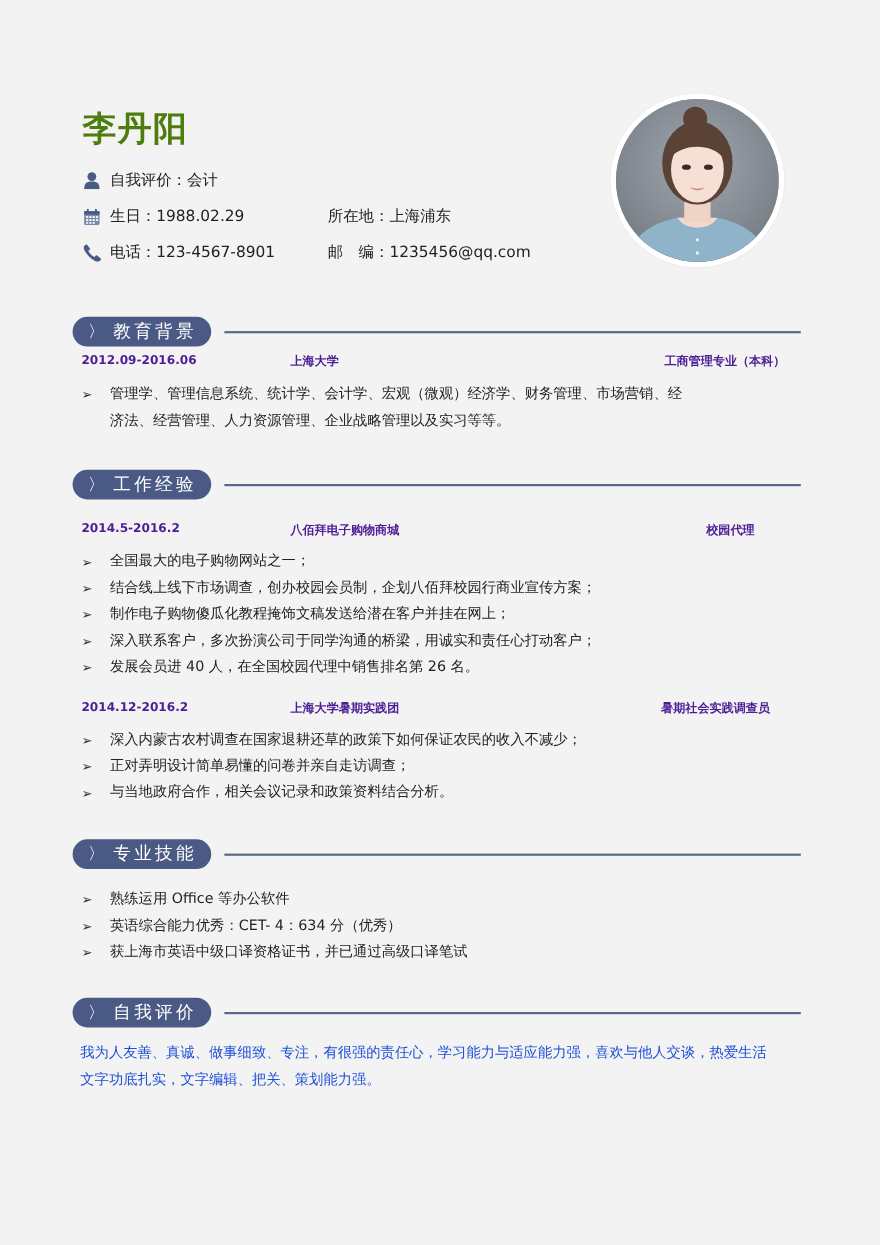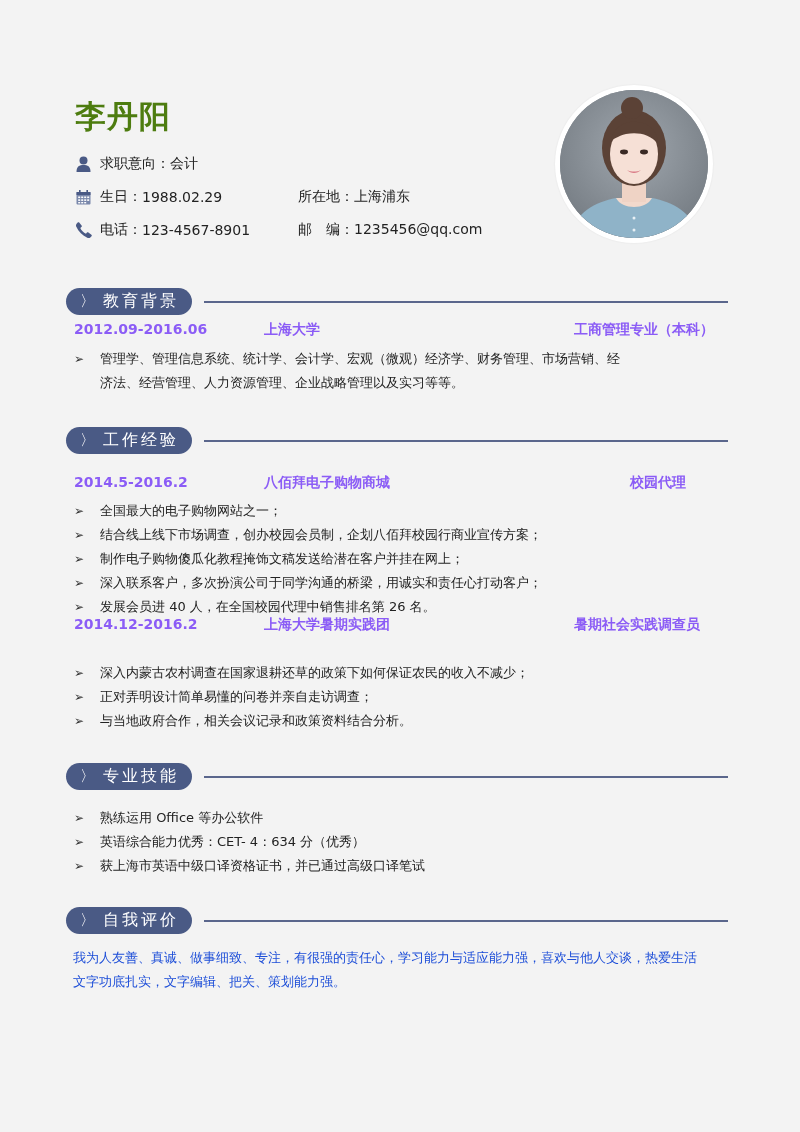--- a/index.html
+++ b/index.html
@@ -48,21 +48,21 @@
     }
     .pill .chev { margin-right: 8px; font-size: 15px; letter-spacing: 0; }
     .section-line {
       position: absolute; left: 138px; right: 0; top: 13px; height: 2px;
       background: #5a668c;
     }
 
     
     .entry-head {
       position: absolute; left: 74px; width: 640px; height: 20px;
-      font-size: 14px; font-weight: bold; color: #8b5cf6;
+      font-size: 11px; font-weight: bold; color: #4c1d95;
     }
     .entry-head .date { position: absolute; left: 0; }
     .entry-head .org { position: absolute; left: 190px; }
     .entry-head .role { position: absolute; right: 0; text-align: right; }
 
     .bullet {
       position: absolute; left: 74px; width: 600px;
       font-size: 13px; color: #222; line-height: 24px;
     }
     .bullet .arrow { position: absolute; left: 0; top: 0; font-size: 12px; color: #333; }
@@ -80,21 +80,21 @@
 
   <div class="name">李丹阳</div>
 
   <div class="info-row" style="top:153px;">
     <span class="icon">
       <svg width="15" height="16" viewBox="0 0 15 16">
           <circle cx="7.5" cy="4.5" r="4" fill="#4a5a85"></circle>
           <path d="M0.5 16 C0.5 10 3.5 9 7.5 9 C11.5 9 14.5 10 14.5 16 Z" fill="#4a5a85"></path>
         </svg>
     </span>
-    <span>求职意向：</span>
+    <span>自我评价：</span>
     <span>会计</span>
   </div>
 
   <div class="info-row" style="top:186px;">
     <span class="icon">
       <svg width="15" height="15" viewBox="0 0 15 15">
           <rect x="0.5" y="2" width="14" height="12.5" rx="1" fill="#7a88ab"></rect>
           <rect x="0.5" y="2" width="14" height="3" fill="#4a5a85"></rect>
           <rect x="3" y="0" width="1.6" height="3.5" fill="#4a5a85"></rect>
           <rect x="10.4" y="0" width="1.6" height="3.5" fill="#4a5a85"></rect>
@@ -213,21 +213,21 @@
   </div>
   <div class="bullet" style="top:571px;">
     <span class="arrow">➢</span>
     <span class="txt">深入联系客户，多次扮演公司于同学沟通的桥梁，用诚实和责任心打动客户；</span>
   </div>
   <div class="bullet" style="top:595px;">
     <span class="arrow">➢</span>
     <span class="txt">发展会员进 40 人，在全国校园代理中销售排名第 26 名。</span>
   </div>
 
-  <div class="entry-head" style="top:616px;">
+  <div class="entry-head" style="top:636px;">
     <span class="date">2014.12-2016.2</span>
     <span class="org">上海大学暑期实践团</span>
     <span class="role" style="right:14px;">暑期社会实践调查员</span>
   </div>
   <div class="bullet" style="top:661px;">
     <span class="arrow">➢</span>
     <span class="txt">深入内蒙古农村调查在国家退耕还草的政策下如何保证农民的收入不减少；</span>
   </div>
   <div class="bullet" style="top:685px;">
     <span class="arrow">➢</span>

